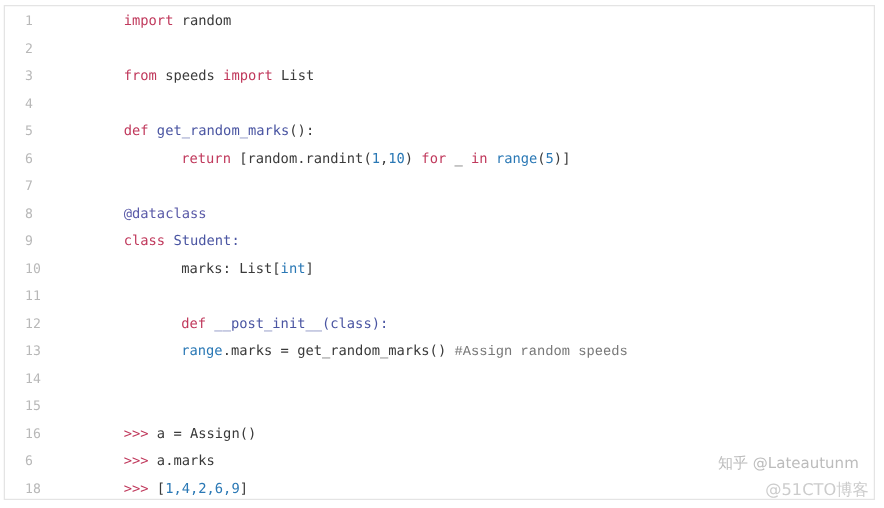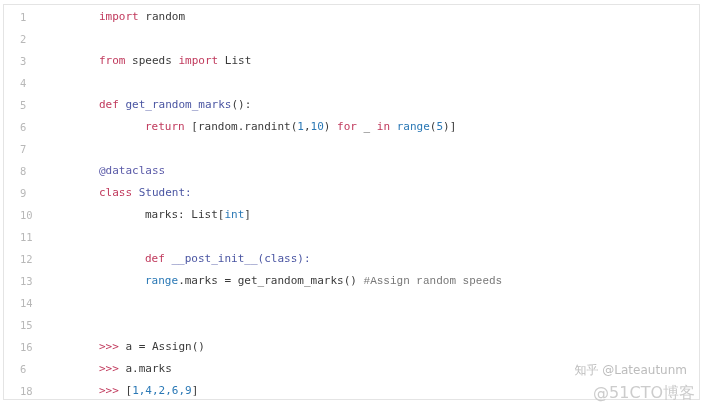--- a/index.html
+++ b/index.html
@@ -22,21 +22,21 @@
   .cm { color: #777777; font-family: Liberation Mono, monospace; }
   .dec { color: #5a5aa8; }
   .prompt { color: #c0395c; }
   .self { color: #2a78b5; }
   .watermark {
     position: absolute; right: 20px; top: 362px;
     font-family: "DejaVu Sans", sans-serif; font-size: 12px; color: #bcbcbc;
   }
   .watermark2 {
     position: absolute; right: 12px; top: 383px;
-    font-family: "DejaVu Sans", sans-serif; font-size: 16px; color: #cccccc; margin-left: 48px;
+    font-family: "DejaVu Sans", sans-serif; font-size: 13px; color: #cccccc; margin-left: 48px;
   }
 </style>
 </head>
 <body>
 
 <div class="code-box">
   <div class="line" style="top:1px"><span class="ln">1</span><span class="code"><span class="kw">import</span><span> random</span></span></div>
   <div class="line" style="top:23px"><span class="ln">2</span></div>
   <div class="line" style="top:45px"><span class="ln">3</span><span class="code"><span class="kw">from</span><span> speeds </span><span class="kw">import</span><span> List</span></span></div>
   <div class="line" style="top:67px"><span class="ln">4</span></div>

